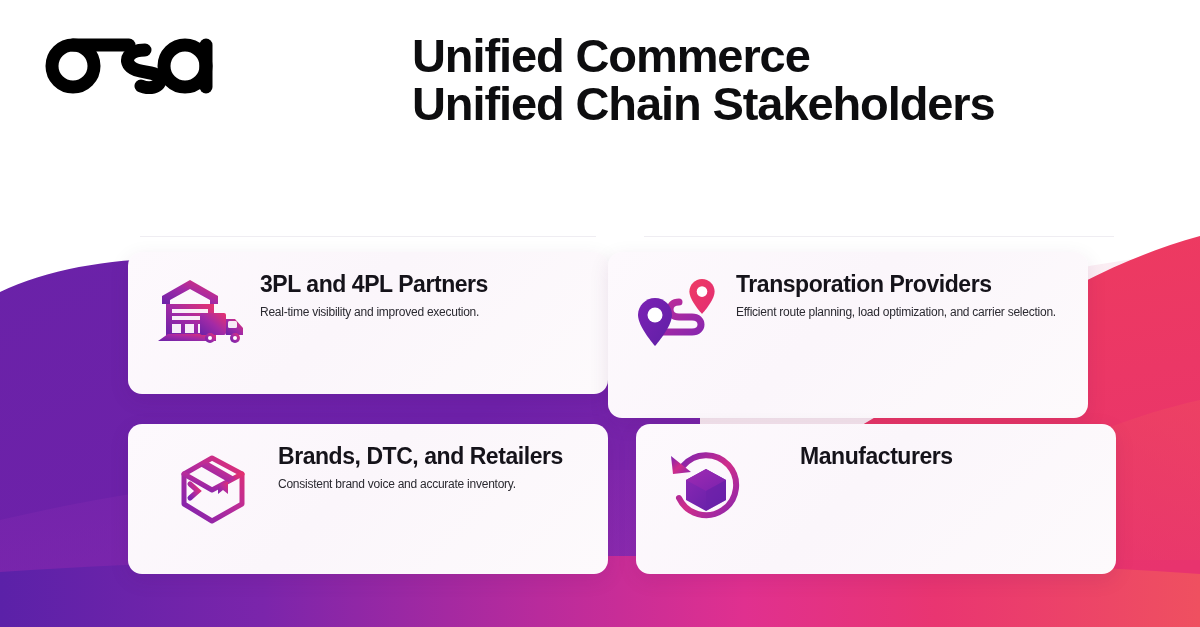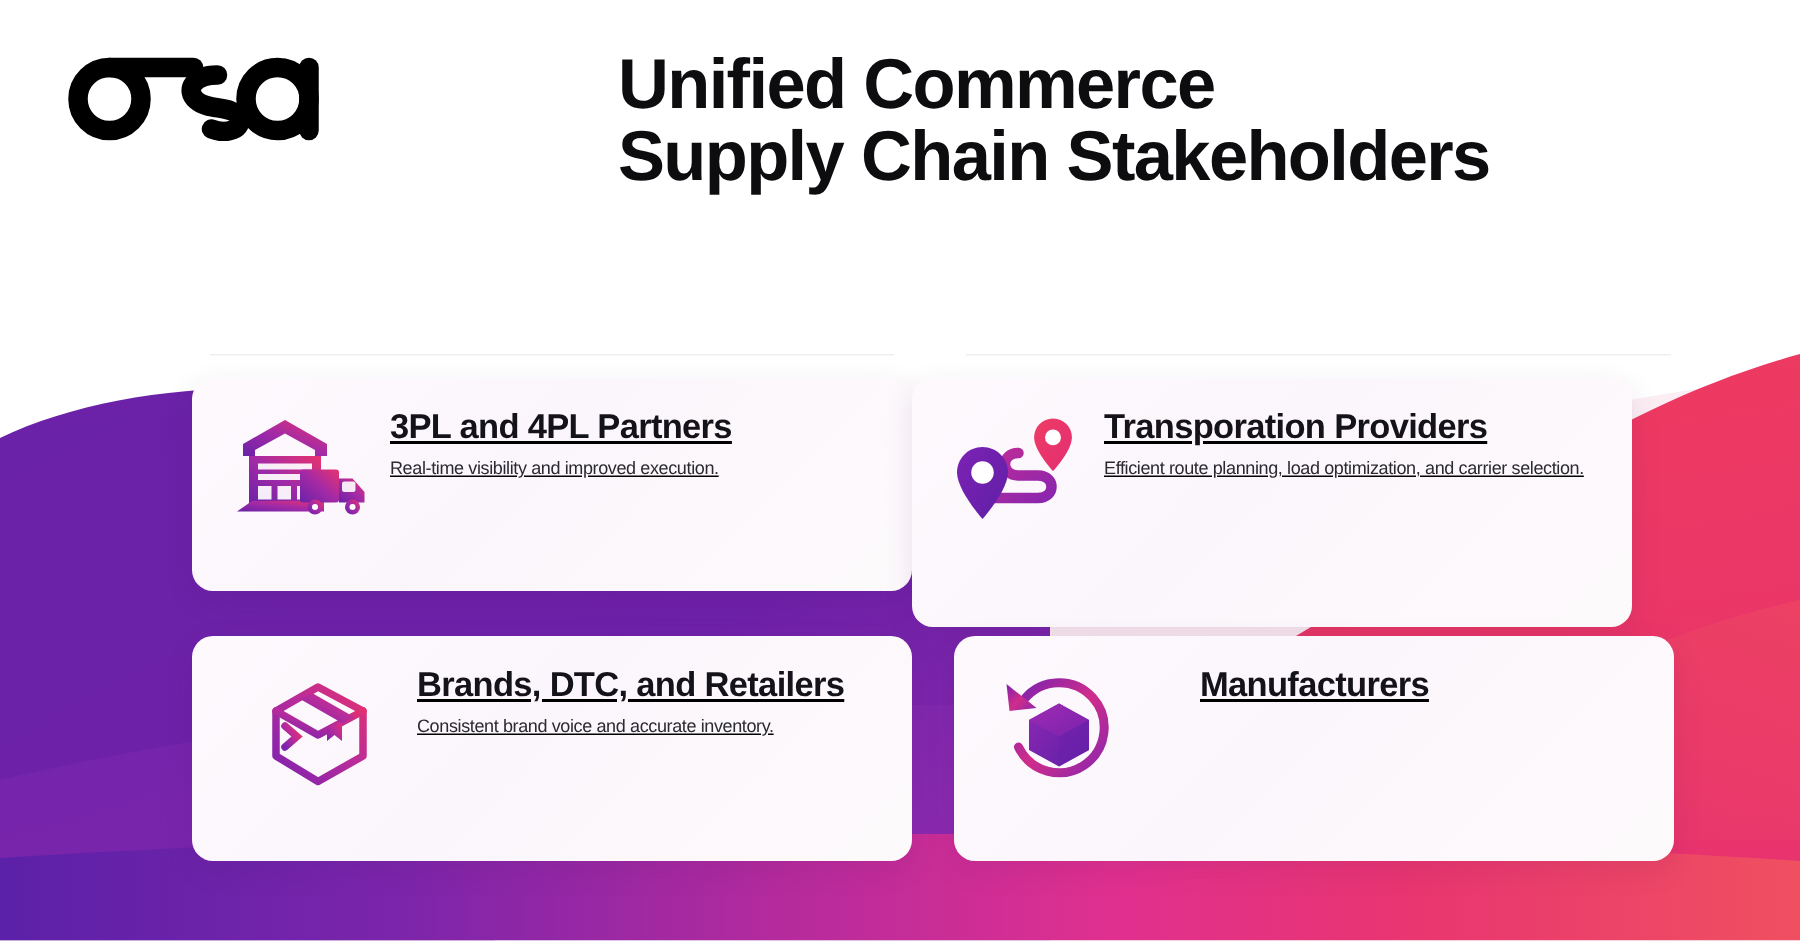--- a/index.html
+++ b/index.html
@@ -66,21 +66,21 @@
     padding: 18px 20px 18px 16px;
   }
   .card .icon-wrap {
     flex: 0 0 auto;
     width: 116px;
     display: flex;
     align-items: center;
     justify-content: center;
     padding-top: 4px;
   }
-  .card .txt { flex: 1 1 auto; padding-top: 2px; text-decoration: underline; }
+  .card .txt { flex: 1 1 auto; padding-top: 2px; }
 
   .card-title {
     color: #15131a;
     font-weight: 800;
     font-size: 23px;
     line-height: 25px;
     letter-spacing: -0.45px;
     margin-bottom: 4px;
   }
   .card-desc {
@@ -180,21 +180,21 @@
                  C130 58 118 62 108 58"></path>
 
         <circle cx="152" cy="38" r="21"></circle>
         <path d="M173 17 V59"></path>
       </g>
     </svg>
   </div>
 
   <h1 id="title">
     <span class="line line1">Unified Commerce</span>
-    <span class="line line2">Supply Chain Stakeholders</span>
+    <span class="line line2">Unified Chain Stakeholders</span>
   </h1>
 
   <div class="rule" id="rule1"></div>
   <div class="rule" id="rule2"></div>
 
   <div class="card" id="card1">
     <div class="icon-wrap">
       <svg class="icon-svg" width="92" height="76" viewBox="0 0 92 76" xmlns="http://www.w3.org/2000/svg">
         <defs>
           <linearGradient id="gIcon1" x1="0" y1="1" x2="1" y2="0">

